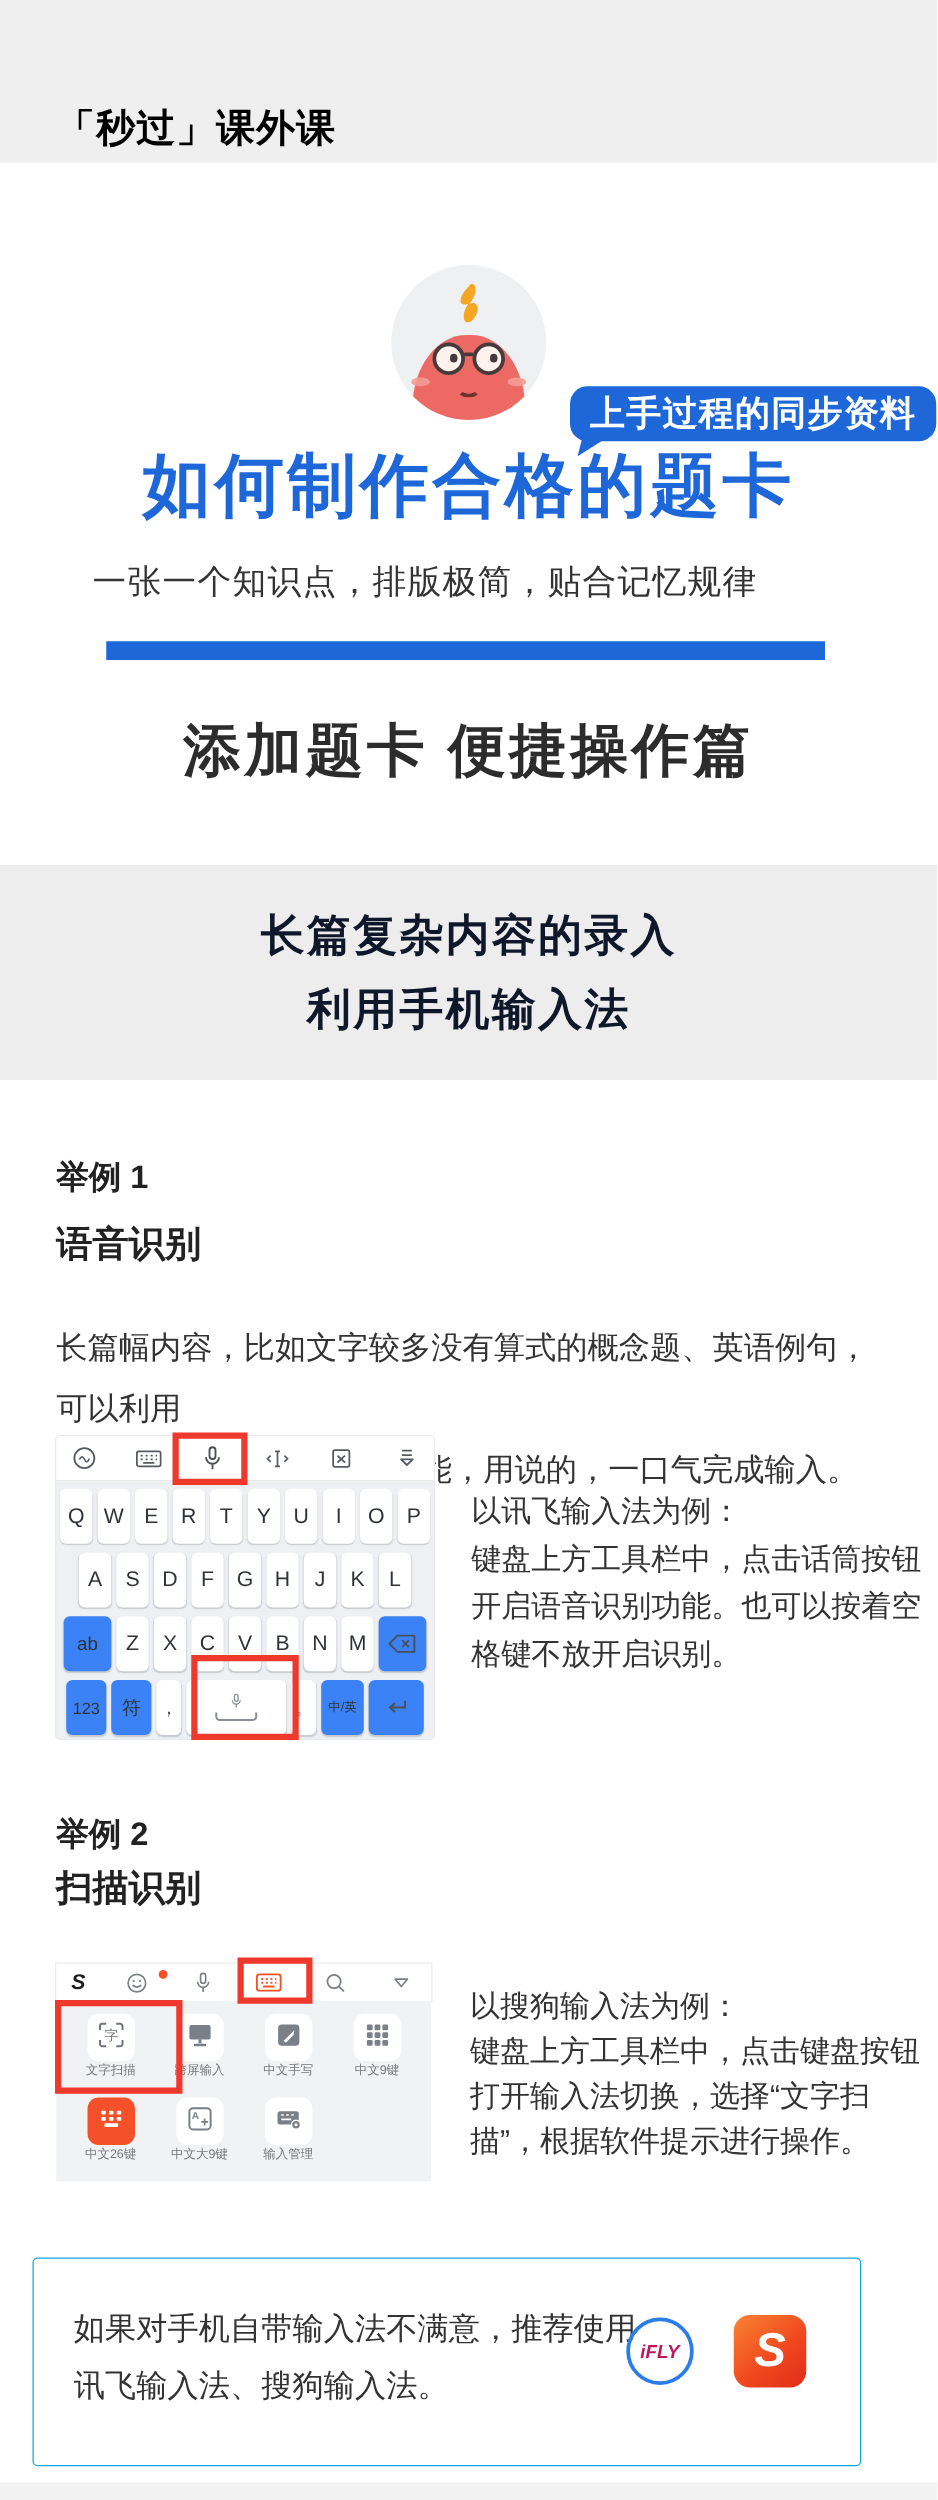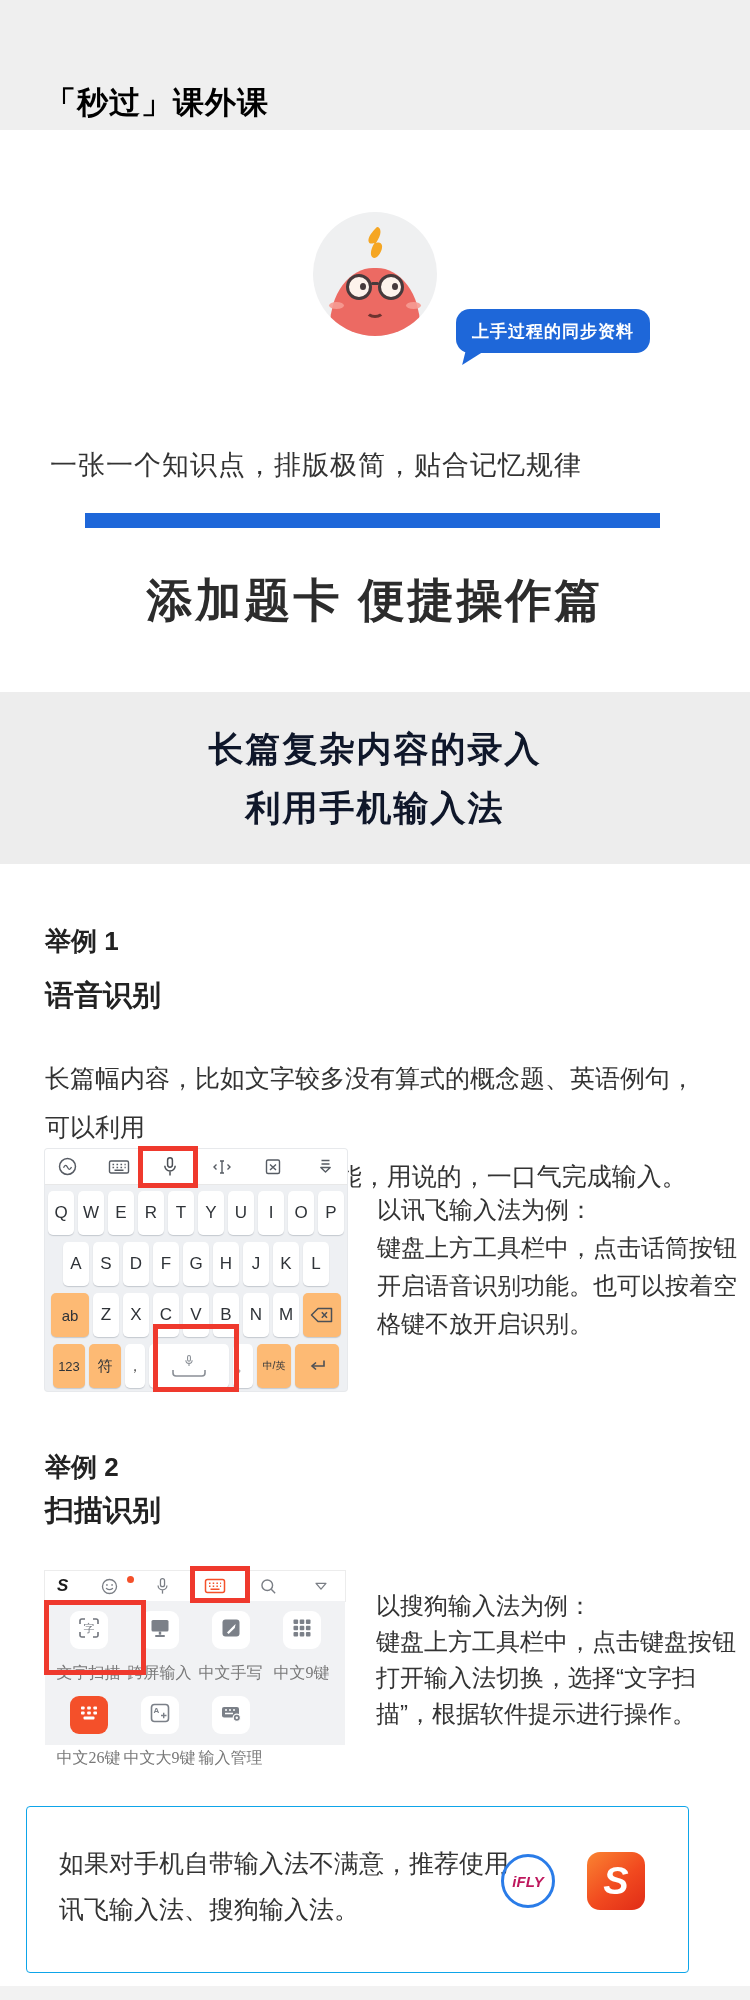--- a/index.html
+++ b/index.html
@@ -21,28 +21,28 @@
   .lens.l{left:6px}.lens.r{right:6px}
   .pupil{position:absolute;left:11px;top:6px;width:6px;height:7px;background:#463a3c;border-radius:50%;}
   .bridge{position:absolute;left:31px;top:8px;width:8px;height:3px;background:#463a3c;border-radius:2px;}
   .mouth{position:absolute;left:50%;top:92px;transform:translateX(-50%);width:13px;height:8px;
          border:3px solid transparent;border-bottom:3px solid #6d332f;border-radius:50%;z-index:3;}
   .blush{position:absolute;top:90px;width:15px;height:7px;background:#f69c94;border-radius:50%;opacity:.9;z-index:3;}
   .blush.l{left:16px}.blush.r{right:16px}
 
   .badge{position:absolute;left:456px;top:309px;height:44px;display:flex;align-items:center;
          padding:0 16px;background:var(--blue);border-radius:14px;}
-  .badge-text{font-size:17px;font-weight:bold;color:#fff;letter-spacing:1px;}
+  .badge-text{font-size:28px;font-weight:bold;color:#fff;letter-spacing:1px;}
   .badge-tail{position:absolute;left:8px;bottom:-12px;width:0;height:0;
               border-top:15px solid var(--blue);border-right:20px solid transparent;transform:skewX(-14deg);}
 
   .hero-title{position:absolute;left:0;top:352px;width:750px;text-align:center;
               font-size:55px;font-weight:bold;color:var(--blue);letter-spacing:3px;}
   .hero-subtitle{position:absolute;left:0;top:447px;width:632px;text-align:center;
-                 font-size:27px;color:#333;letter-spacing:1px;}
+                 font-size:27px;color:#333;letter-spacing:1px;padding-left:24px;}
   .blue-line{position:absolute;left:85px;top:513px;width:575px;height:15px;background:var(--blue);}
   .section-title{position:absolute;left:0;top:570px;width:750px;text-align:center;
                  font-size:46px;font-weight:bold;color:#2c2c2c;letter-spacing:3px;}
 
   
   .banner{position:absolute;left:0;top:692px;width:750px;height:172px;background:#ededed;
           display:flex;flex-direction:column;justify-content:center;align-items:center;}
   .banner-line{font-size:35px;font-weight:bold;color:#0f172a;line-height:59px;letter-spacing:2px;}
 
   
@@ -56,37 +56,37 @@
   
   .ime1{position:absolute;left:45px;top:1149px;width:302px;height:242px;background:#eef0f3;
         border-radius:3px;box-shadow:0 0 0 1px #e7e9ec;}
   .ime1-toolbar{height:36px;background:#fff;border-bottom:1px solid #e8e8e8;border-radius:3px 3px 0 0;
                 display:flex;align-items:center;justify-content:space-between;padding:0 10px;box-sizing:border-box;}
   .tb-icon{display:flex;align-items:center;justify-content:center;width:24px;height:24px;}
   .krow{display:flex;justify-content:center;gap:4px;margin-top:7px;padding:0 3px;}
   .krow.first{margin-top:6px;}
   .key{flex:0 0 26px;height:44px;background:#fff;border-radius:5px;display:flex;align-items:center;
        justify-content:center;font-size:17px;color:#2f3338;box-shadow:0 1px 1px rgba(120,130,140,.35);}
-  .k-gray{background:#fdba74;}
+  .k-gray{background:#3b82f6;}
   .k-w38{flex-basis:38px}.k-w34{flex-basis:34px}.k-w32{flex-basis:32px}.k-w20{flex-basis:20px}.k-w44{flex-basis:44px}
   .k-sm{font-size:13px}.k-md{font-size:15px}.k-xs{font-size:10px}
   .k-punc{font-size:15px;color:#555;}
   .k-space{flex:0 0 80px;flex-direction:column;gap:1px;}
 
   
   .ime2{position:absolute;left:45px;top:1571px;width:300px;height:174px;}
   .ime2-toolbar{height:30px;background:#fff;box-shadow:0 0 0 1px #ececec;display:flex;align-items:center;
                 justify-content:space-between;padding:0 12px;box-sizing:border-box;}
   .sg-s{position:relative;font-size:17px;font-weight:900;font-style:italic;color:#1d1d1d;}
   .ime2-grid{background:#f1f2f4;height:144px;box-sizing:border-box;padding:10px 8px 0;
              display:flex;flex-wrap:wrap;}
   .cell{width:71px;display:flex;flex-direction:column;align-items:center;margin-bottom:12px;}
   .tile{width:38px;height:38px;background:#fff;border-radius:9px;display:flex;align-items:center;justify-content:center;}
   .tile-orange{background:#f4502a;}
-  .cell-label{font-size:16px;color:#787878;margin-top:14px;white-space:nowrap;font-family:Liberation Serif, serif;}
+  .cell-label{font-size:10px;color:#787878;margin-top:0;white-space:nowrap;}
 
   
   .redbox{position:absolute;border:5px solid #ef392d;box-sizing:border-box;}
   .rb1{left:138px;top:1146px;width:60px;height:42px;}
   .rb2{left:153px;top:1324px;width:86px;height:68px;}
   .rb3{left:190px;top:1566px;width:60px;height:37px;}
   .rb4{left:44px;top:1600px;width:102px;height:75px;}
 
   
   .footer-box{position:absolute;left:26px;top:1806px;width:663px;height:167px;background:#fff;
@@ -131,20 +131,21 @@
     <div class="mouth"></div>
     <span class="blush l"></span>
     <span class="blush r"></span>
   </div>
 
   <div class="badge">
     <span class="badge-text">上手过程的同步资料</span>
     <span class="badge-tail"></span>
   </div>
 
+  <div class="hero-title">如何制作合格的题卡</div>
   <div class="hero-subtitle">一张一个知识点，排版极简，贴合记忆规律</div>
   <div class="blue-line"></div>
   <div class="section-title">添加题卡 便捷操作篇</div>
 
   <div class="banner">
     <div class="banner-line">长篇复杂内容的录入</div>
     <div class="banner-line">利用手机输入法</div>
   </div>
 
   <div class="ex-label" style="top:924px">举例 1</div>

